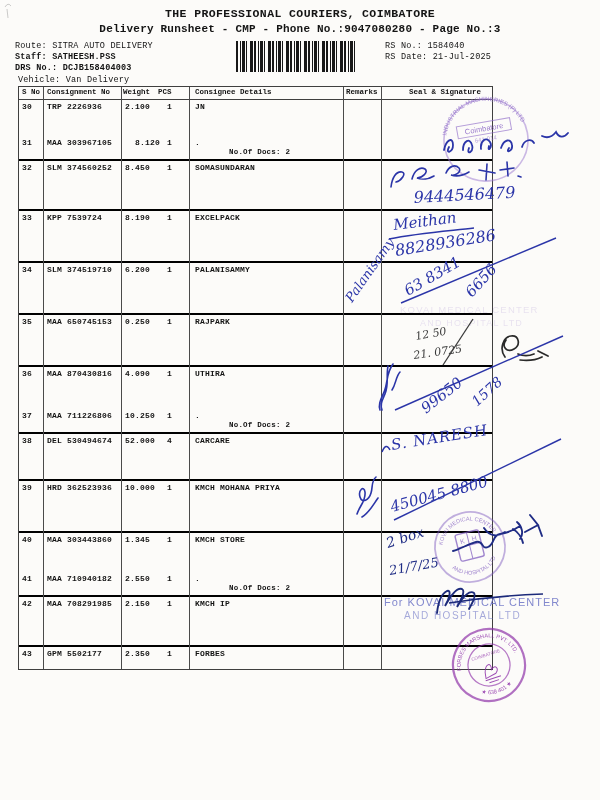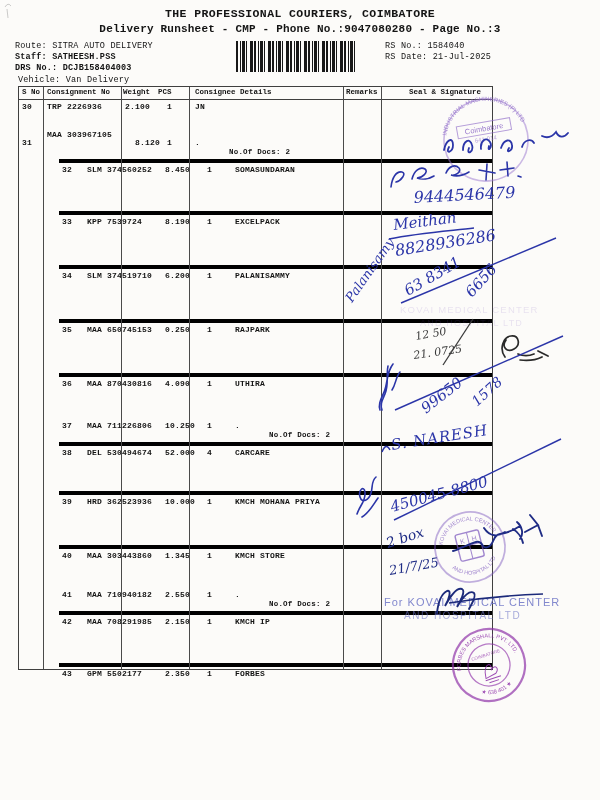--- a/index.html
+++ b/index.html
@@ -9,21 +9,21 @@
   .title{top:7px;left:0;width:600px;text-align:center;font-weight:bold;font-size:11.5px;letter-spacing:.4px;}
   .subtitle{top:23px;left:0;width:600px;text-align:center;font-weight:bold;font-size:11px;letter-spacing:.2px;}
   .iline{font-size:8.5px;letter-spacing:.2px;}
   .iline.bold{font-weight:bold;}
   .barcode{left:236px;top:41px;width:119px;height:31px;
     background:repeating-linear-gradient(90deg,#181818 0 2px,transparent 2px 4px,#181818 4px 5px,transparent 5px 6px,#181818 6px 9px,transparent 9px 10px,#181818 10px 11px,transparent 11px 14px,#181818 14px 17px,transparent 17px 18px);}
   #table{position:absolute;left:18px;top:86px;width:475px;height:584px;border:1px solid #3f3f3f;box-sizing:border-box;}
   #thead{position:relative;height:12px;border-bottom:1px solid #3f3f3f;font-size:7.5px;font-weight:bold;}
   #thead span{position:absolute;top:1px;white-space:nowrap;}
   .tgroup{position:relative;}
-  .tgroup + .tgroup{border-top:4px solid #000000;margin-left:40px;}
+  .tgroup + .tgroup{border-top:2px solid #000000;}
   .cell{position:absolute;white-space:nowrap;font-size:8px;font-weight:bold;letter-spacing:.2px;}
   .cell.docs{font-size:7.5px;}
   .vline{position:absolute;top:0;bottom:0;width:1px;background:#4a4a4a;}
   #ink{position:absolute;left:0;top:0;pointer-events:none;}
   .hwt{font-family:"DejaVu Serif","Liberation Serif",serif;font-style:italic;fill:#2b35a8;}
   .hwd{font-family:"DejaVu Serif","Liberation Serif",serif;font-style:italic;fill:#3a3a3a;}
   .hwn{font-family:"DejaVu Serif","Liberation Serif",serif;font-style:italic;fill:#1f2c85;}
   .stampT{font-family:"Liberation Sans","DejaVu Sans",sans-serif;}
 </style>
 </head>
@@ -55,21 +55,21 @@
       <span style="left:390px">Seal &amp; Signature</span>
     </div>
     <div id="tbody">
         <div class="tgroup" style="height: 59px;">
           <span class="cell" style="left: 3px; top: 2px;">30</span>
           <span class="cell" style="left: 28px; top: 2px;">TRP 2226936</span>
           <span class="cell" style="left: 106px; top: 2px;">2.100</span>
           <span class="cell" style="left: 148px; top: 2px;">1</span>
           <span class="cell" style="left: 176px; top: 2px;">JN</span>
           <span class="cell" style="left: 3px; top: 38px;">31</span>
-          <span class="cell" style="left: 28px; top: 30px;">MAA 303967105</span>
+          <span class="cell" style="left: 28px; top: 38px;">MAA 303967105</span>
           <span class="cell" style="left: 106px; top: 38px; padding-left: 10px;">8.120</span>
           <span class="cell" style="left: 148px; top: 38px;">1</span>
           <span class="cell" style="left: 176px; top: 38px;">.</span>
           <span class="cell docs" style="left: 210px; top: 48px;">No.Of Docs: 2</span>
         </div>
         <div class="tgroup" style="height: 48px;">
           <span class="cell" style="left: 3px; top: 2px;">32</span>
           <span class="cell" style="left: 28px; top: 2px;">SLM 374560252</span>
           <span class="cell" style="left: 106px; top: 2px;">8.450</span>
           <span class="cell" style="left: 148px; top: 2px;">1</span>

